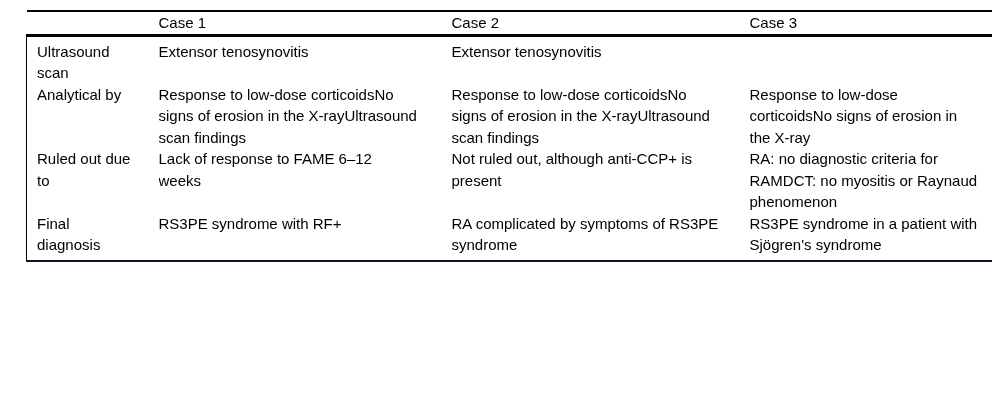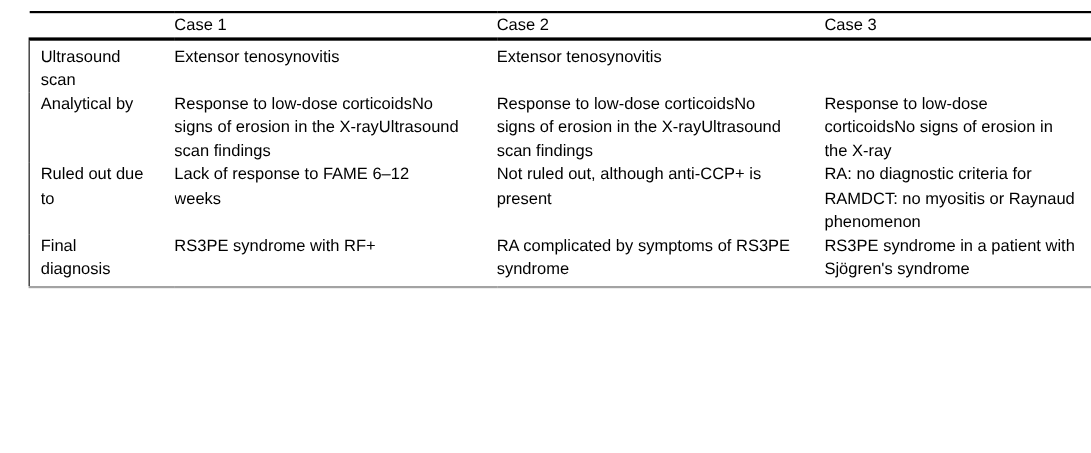--- a/index.html
+++ b/index.html
@@ -49,21 +49,21 @@
     border-left: 1px solid #000;
   }
   tbody td.col1 { padding-right: 33px; }
   tbody td.col2 { padding-right: 30px; }
   tbody td.col3 {
     padding-right: 20px;
     border-right: 1px solid #000;
   }
   tbody tr:first-child td { padding-top: 4px; }
   tbody tr:last-child td {
-    border-bottom: 2px solid #a3a3a3;
+    border-bottom: 2px solid #0f172a;
     padding-bottom: 4px;
   }
 </style>
 </head>
 <body>
 
 <div class="figure-wrap">
   <table class="case-table">
     <colgroup>
       <col style="width:132px">

